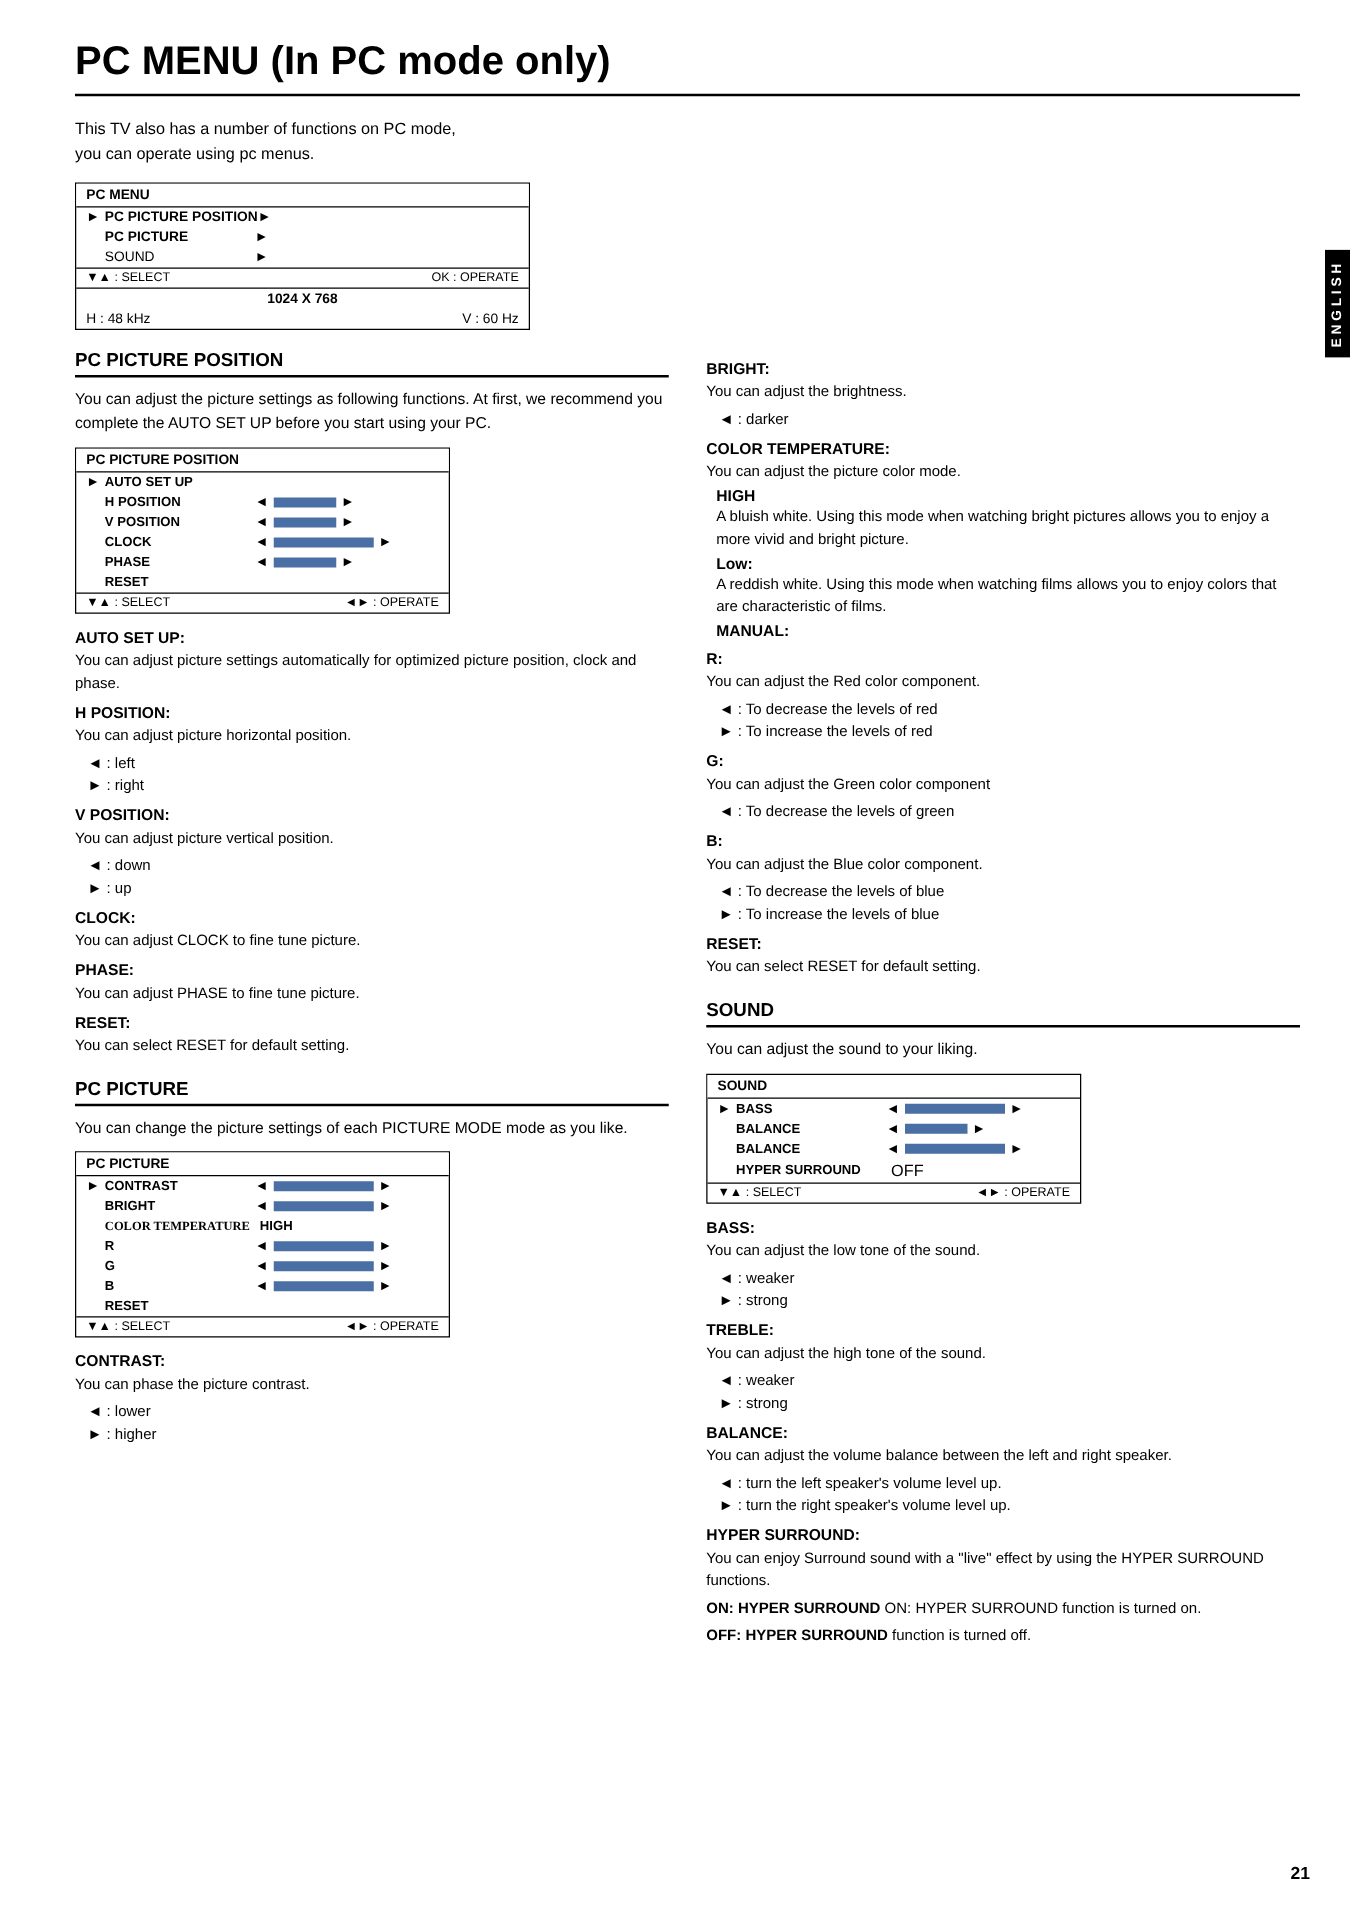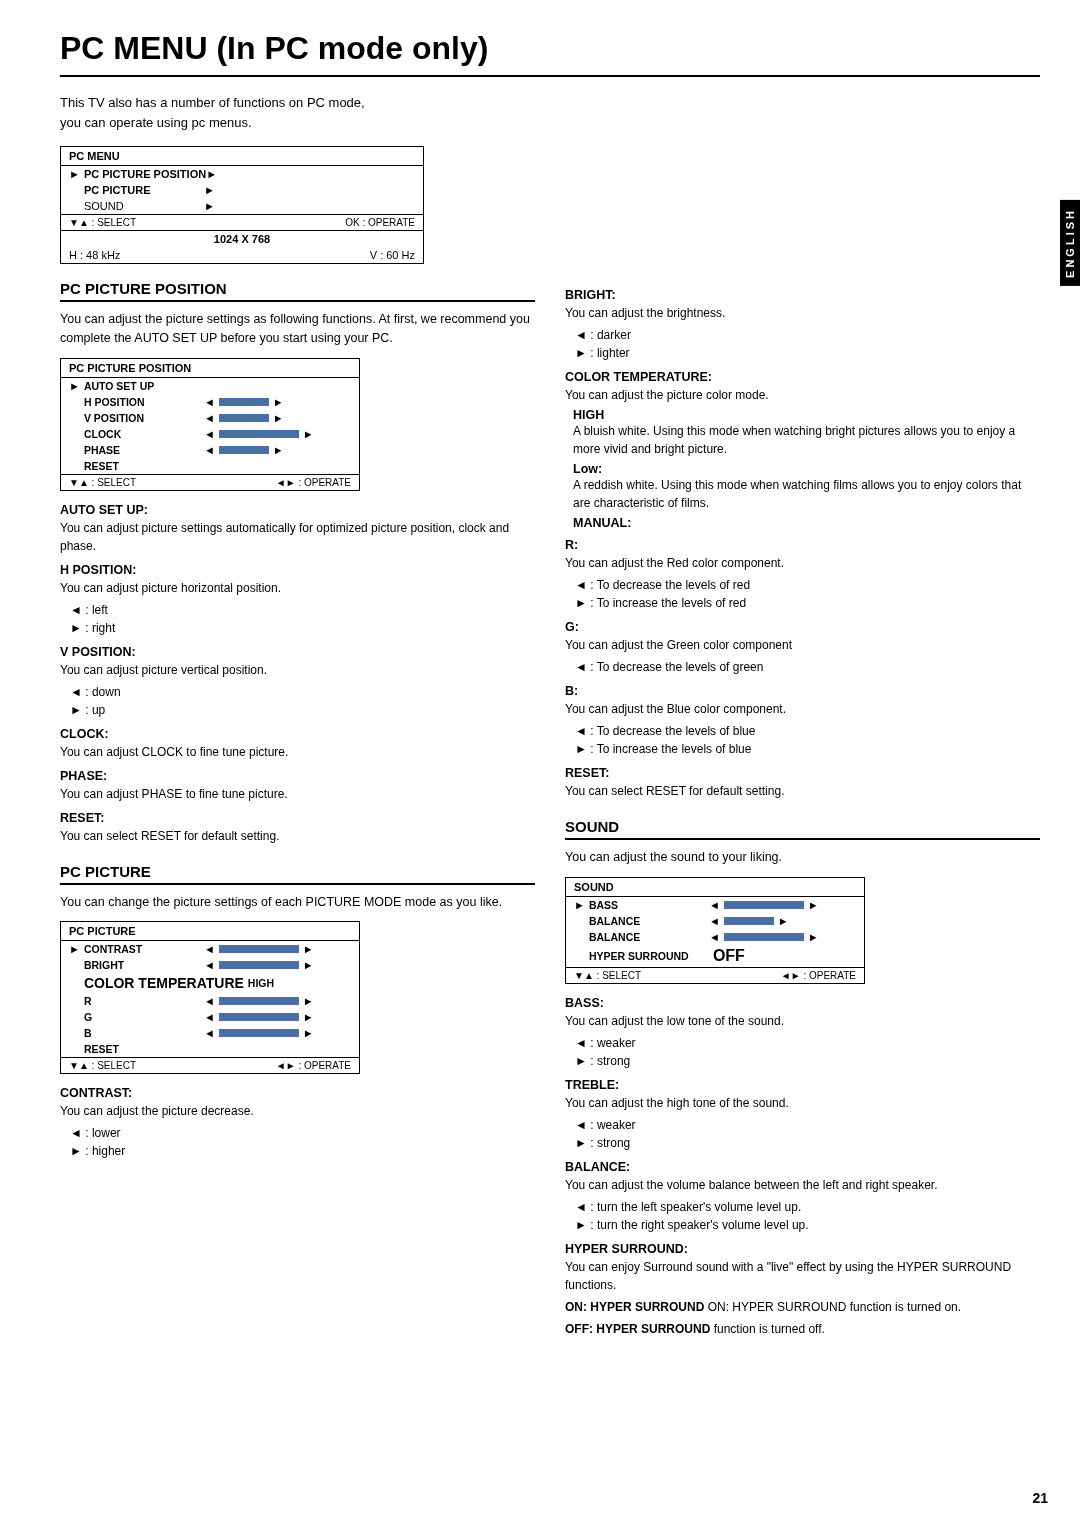--- a/index.html
+++ b/index.html
@@ -290,21 +290,21 @@
         <span style="margin-right:4px; opacity:0;">►</span>
         <span class="menu-label" style="font-size:10.5px;">BRIGHT</span>
         <div class="menu-bar-container">
           <span class="triangle-left-small">◄</span>
           <span class="progress-bar"></span>
           <span class="triangle-right-small">►</span>
         </div>
       </div>
       <div class="menu-row">
         <span style="margin-right:4px; opacity:0;">►</span>
-        <span class="menu-label" style="font-size:14px;">COLOR TEMPERATURE</span>
+        <span class="menu-label" style="font-size:10px;font-family:Liberation Serif, serif;">COLOR TEMPERATURE</span>
         <span style="font-size:10.5px; font-weight:bold; margin-left:4px;">HIGH</span>
       </div>
       <div class="menu-row">
         <span style="margin-right:4px; opacity:0;">►</span>
         <span class="menu-label" style="font-size:10.5px;">R</span>
         <div class="menu-bar-container">
           <span class="triangle-left-small">◄</span>
           <span class="progress-bar"></span>
           <span class="triangle-right-small">►</span>
         </div>
@@ -331,32 +331,31 @@
         <span style="margin-right:4px; opacity:0;">►</span>
         <span class="menu-label" style="font-size:10.5px;">RESET</span>
       </div>
       <div class="menu-footer menu-row-divider">
         <span>▼▲ : SELECT</span>
         <span>◄► : OPERATE</span>
       </div>
     </div>
 
     <div class="sub-label">CONTRAST:</div>
-    <div class="sub-body">You can adjust the picture decrease.</div>
+    <div class="sub-body">You can phase the picture contrast.</div>
     <div class="bullet-item indent">◄ : lower</div>
     <div class="bullet-item indent">► : higher</div>
 
   </div>
 
   <div class="right-col">
 
     <div class="sub-label">BRIGHT:</div>
     <div class="sub-body">You can adjust the brightness.</div>
     <div class="bullet-item indent">◄ : darker</div>
-    <div class="bullet-item indent">► : lighter</div>
 
     <div class="sub-label">COLOR TEMPERATURE:</div>
     <div class="sub-body">You can adjust the picture color mode.</div>
 
     <div style="padding-left:8px;">
       <div style="font-weight:bold; font-size:12.5px;">HIGH</div>
       <div class="sub-body">A bluish white. Using this mode when watching bright pictures allows you to enjoy a more vivid and bright picture.</div>
       <div style="font-weight:bold; font-size:12.5px;">Low:</div>
       <div class="sub-body">A reddish white. Using this mode when watching films allows you to enjoy colors that are characteristic of films.</div>
       <div style="font-weight:bold; font-size:12.5px;">MANUAL:</div>
@@ -407,21 +406,21 @@
         <span class="menu-label" style="font-size:10.5px;">BALANCE</span>
         <div class="menu-bar-container">
           <span class="triangle-left-small">◄</span>
           <span class="progress-bar"></span>
           <span class="triangle-right-small">►</span>
         </div>
       </div>
       <div class="menu-row">
         <span style="margin-right:4px; opacity:0;">►</span>
         <span class="menu-label" style="font-size:10.5px;">HYPER SURROUND</span>
-        <span style="font-size:16px; font-weight:bold; margin-left:4px;">OFF</span>
+        <span style="font-size:13px; font-weight:normal; margin-left:4px;">OFF</span>
       </div>
       <div class="menu-footer menu-row-divider">
         <span>▼▲ : SELECT</span>
         <span>◄► : OPERATE</span>
       </div>
     </div>
 
     <div class="sub-label">BASS:</div>
     <div class="sub-body">You can adjust the low tone of the sound.</div>
     <div class="bullet-item indent">◄ : weaker</div>

